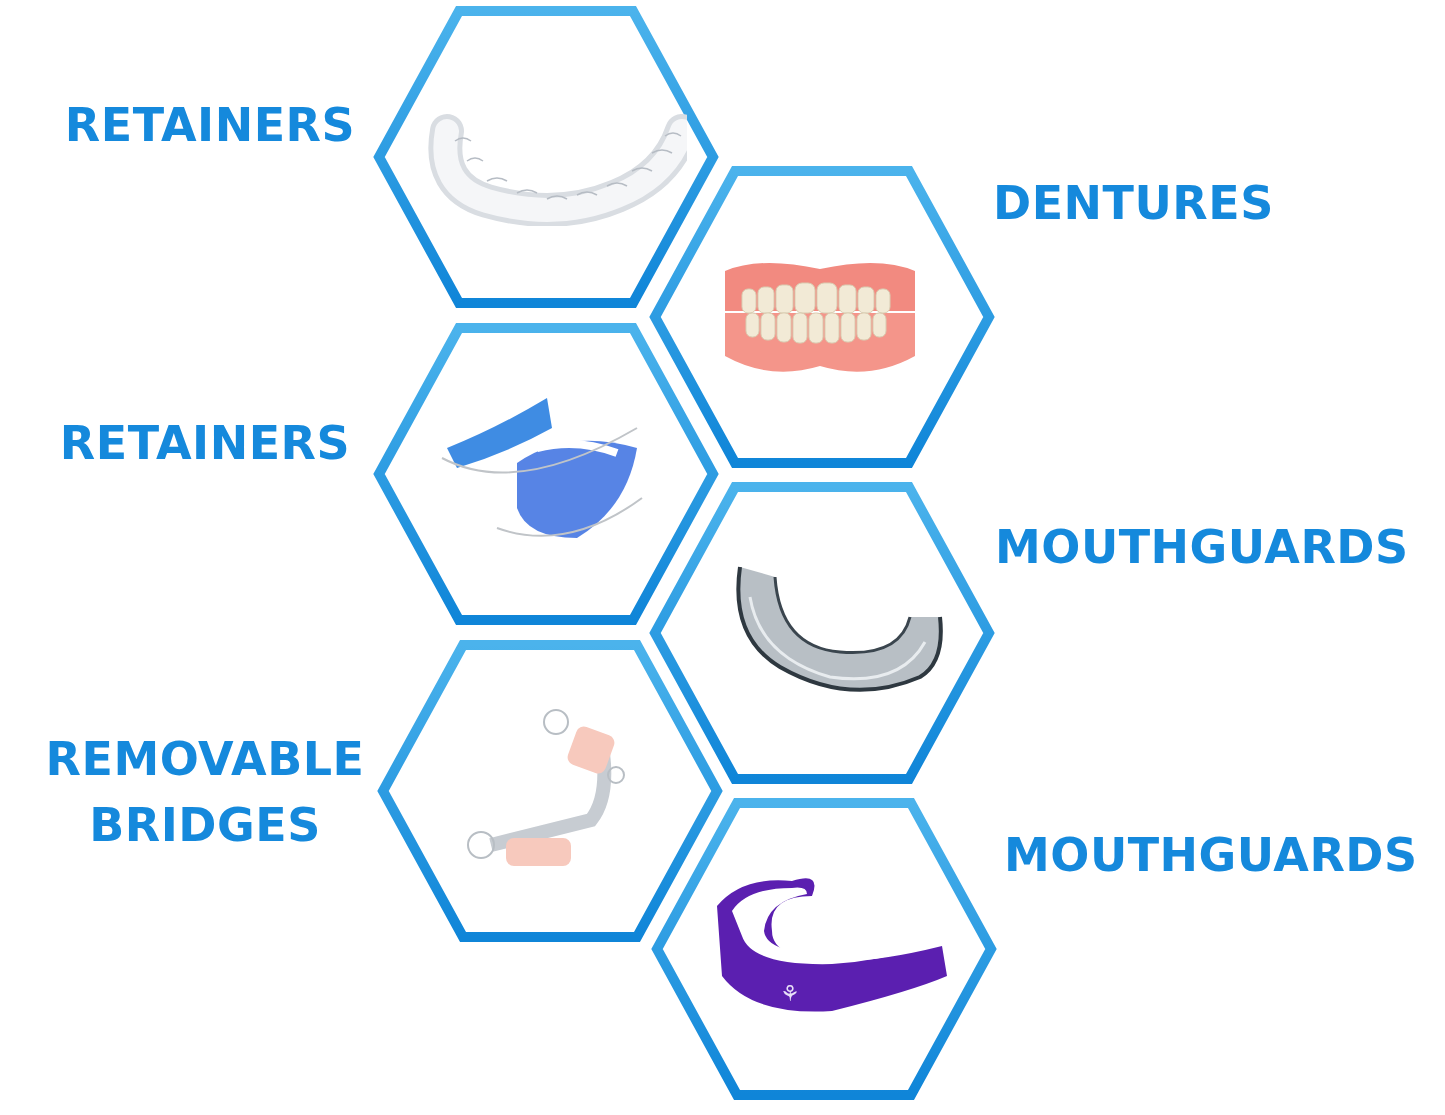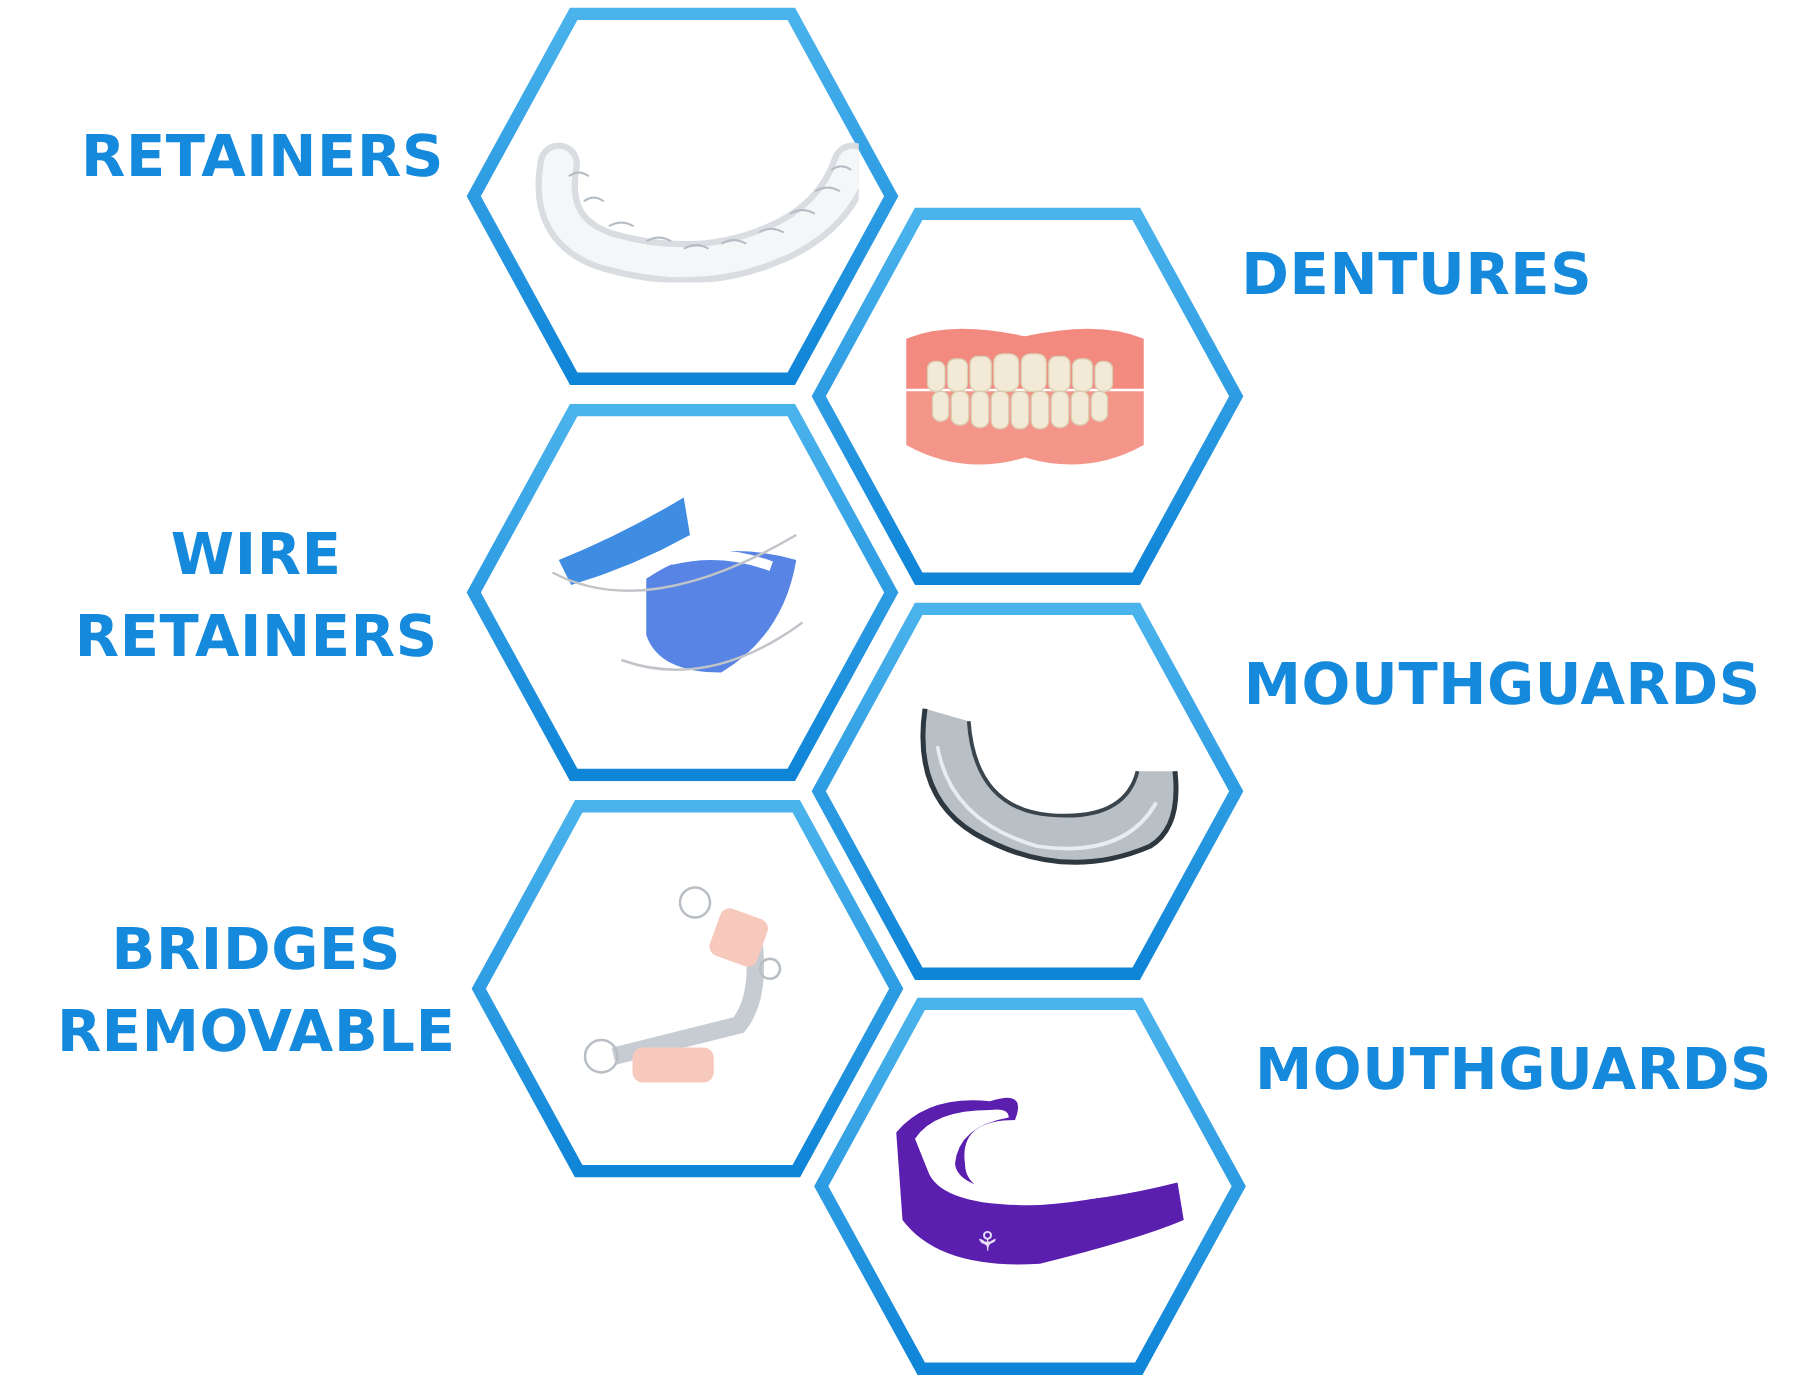--- a/index.html
+++ b/index.html
@@ -18,33 +18,32 @@
     <linearGradient id="hexgrad" x1="0" y1="0" x2="0" y2="1">
       <stop offset="0" stop-color="#4bb3ec"></stop>
       <stop offset="1" stop-color="#0f85d8"></stop>
     </linearGradient>
   </defs>
 </svg>
 
 <div class="label" style="left:60px;top:92px;width:300px;">
   <div>RETAINERS</div>
 </div>
-<div class="label right" style="left:993px;top:186px;">
+<div class="label right" style="left:993px;top:170px;">
   <div>DENTURES</div>
 </div>
 <div class="label" style="left:55px;top:410px;width:300px;">
-  <div>WIRE</div>
   <div>RETAINERS</div>
 </div>
 <div class="label right" style="left:995px;top:514px;">
   <div>MOUTHGUARDS</div>
 </div>
 <div class="label" style="left:45px;top:726px;width:320px;">
+  <div>REMOVABLE</div>
   <div>BRIDGES</div>
-  <div>REMOVABLE</div>
 </div>
 <div class="label right" style="left:1004px;top:822px;">
   <div>MOUTHGUARDS</div>
 </div>
 
 <div class="hex" style="left:372px;top:6px;">
   <svg width="348" height="302" viewBox="0 0 348 302">
     <polygon points="87,5 261,5 341,151 261,297 87,297 7,151" fill="#fff" stroke="url(#hexgrad)" stroke-width="10"></polygon>
   </svg>
   <svg class="art" style="left:55px;top:85px;" width="260" height="135" viewBox="0 0 260 135">

